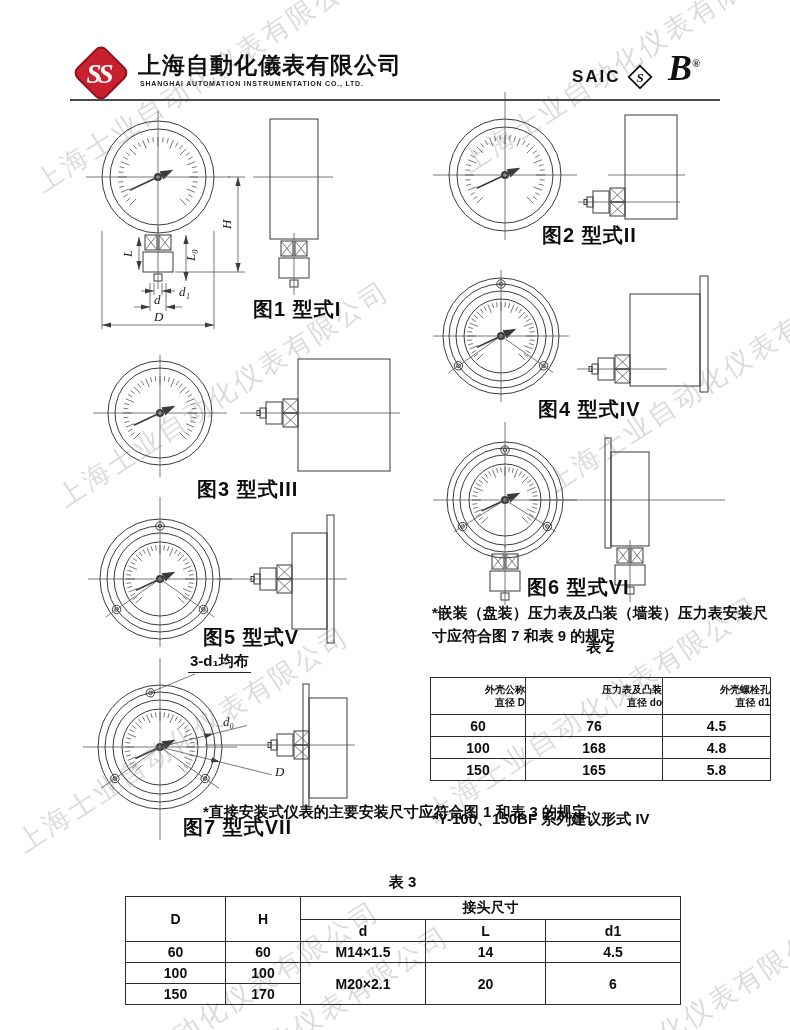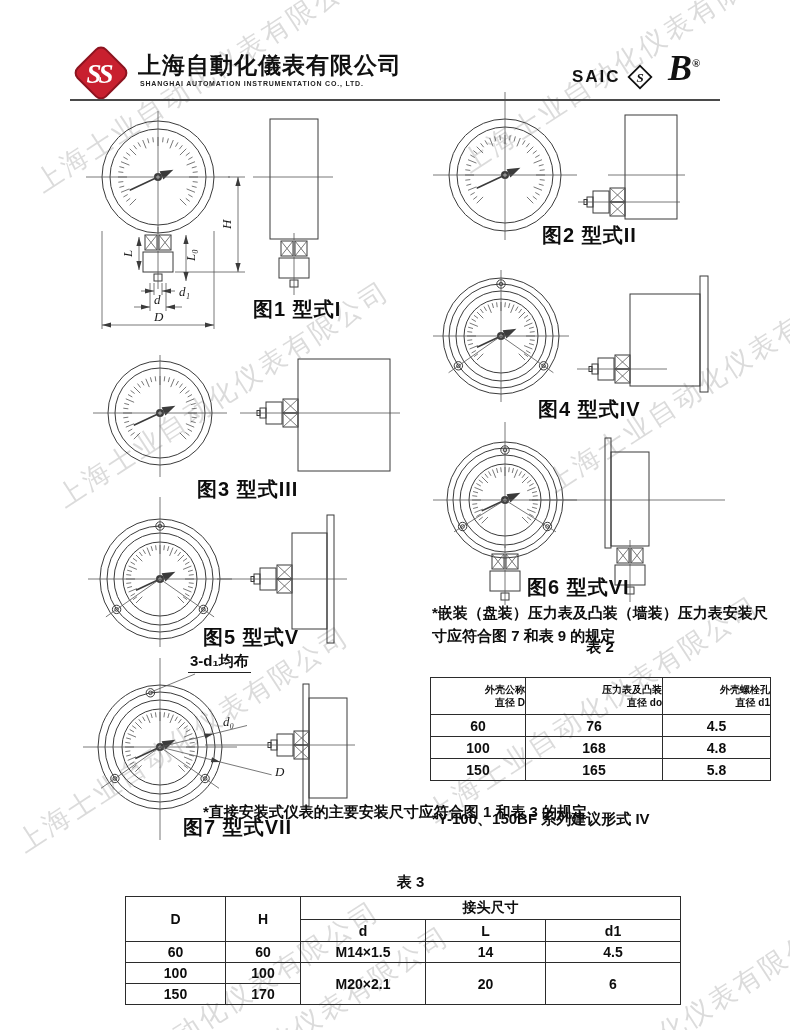--- a/index.html
+++ b/index.html
@@ -633,21 +633,21 @@
     <tr style="height:22px">
       <td>150</td>
       <td>165</td>
       <td>5.8</td>
     </tr>
   </tbody>
     </table>
 
   <div class="note" style="left:432px;top:808px">*Y-100、150BF 系列建议形式 IV</div>
   <div class="note tc" style="left:90px;top:801px;width:610px">*直接安装式仪表的主要安装尺寸应符合图 1 和表 3 的规定</div>
-  <div class="note tc" style="left:133px;top:871px;width:555px">表 3</div>
+  <div class="note tc" style="left:125px;top:871px;width:555px">表 3</div>
 
   <table class="tbl t3" style="left:125px;top:896px;width:555px">
     <colgroup>
         <col style="width:100px">
         <col style="width:75px">
         <col style="width:125px">
         <col style="width:120px">
         <col style="width:135px">
       </colgroup>
     <tbody>

